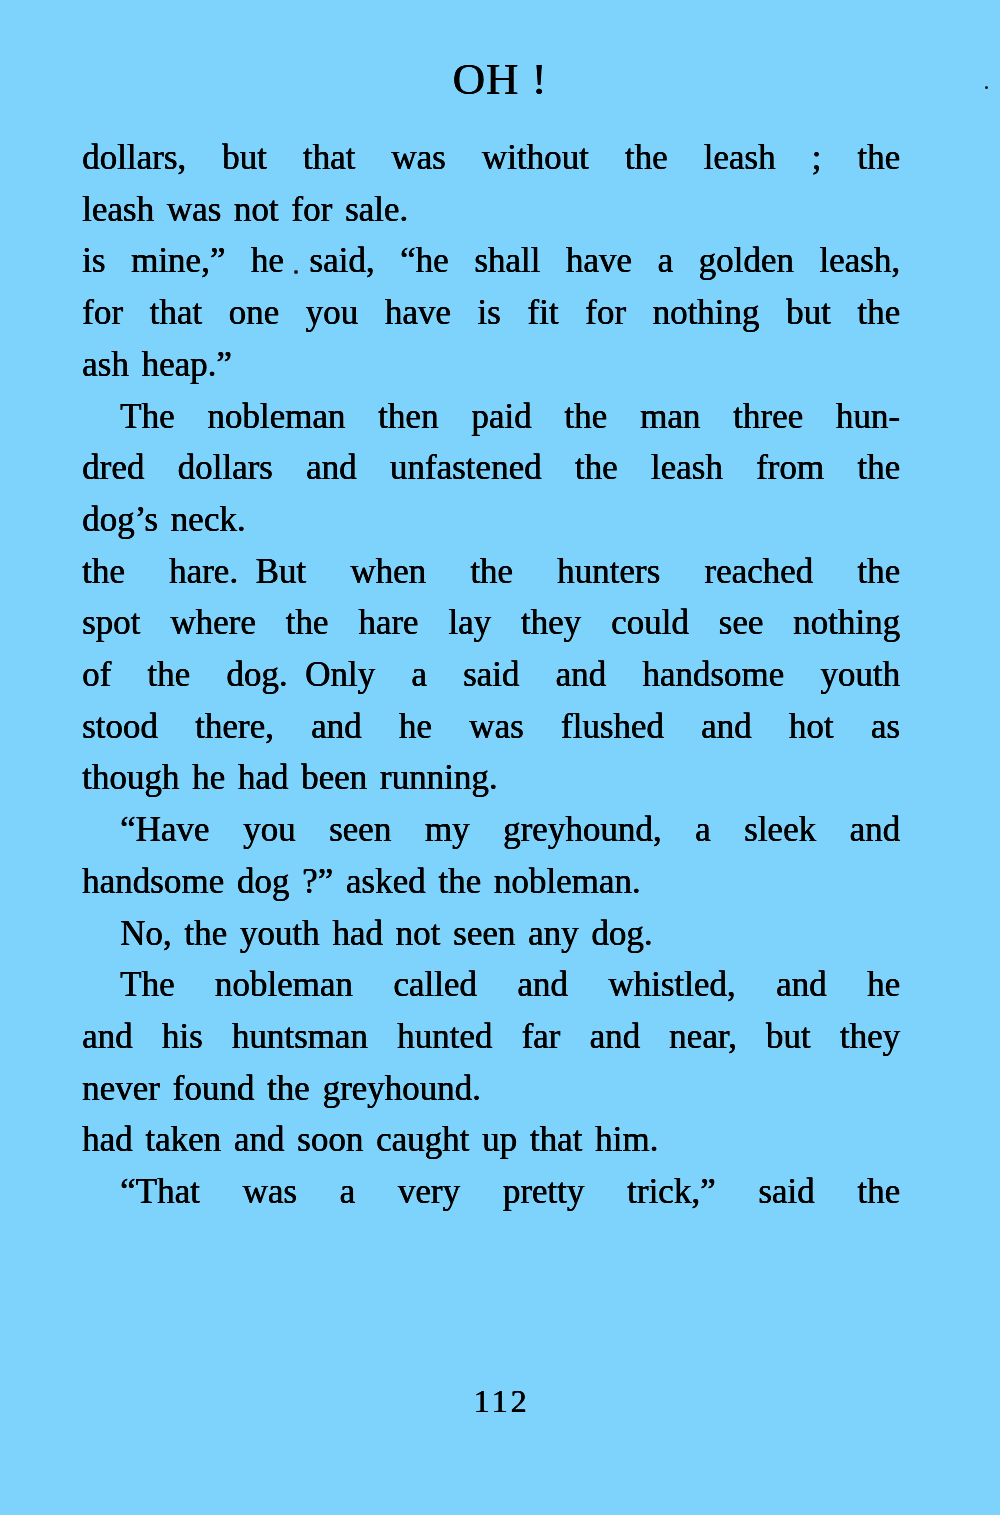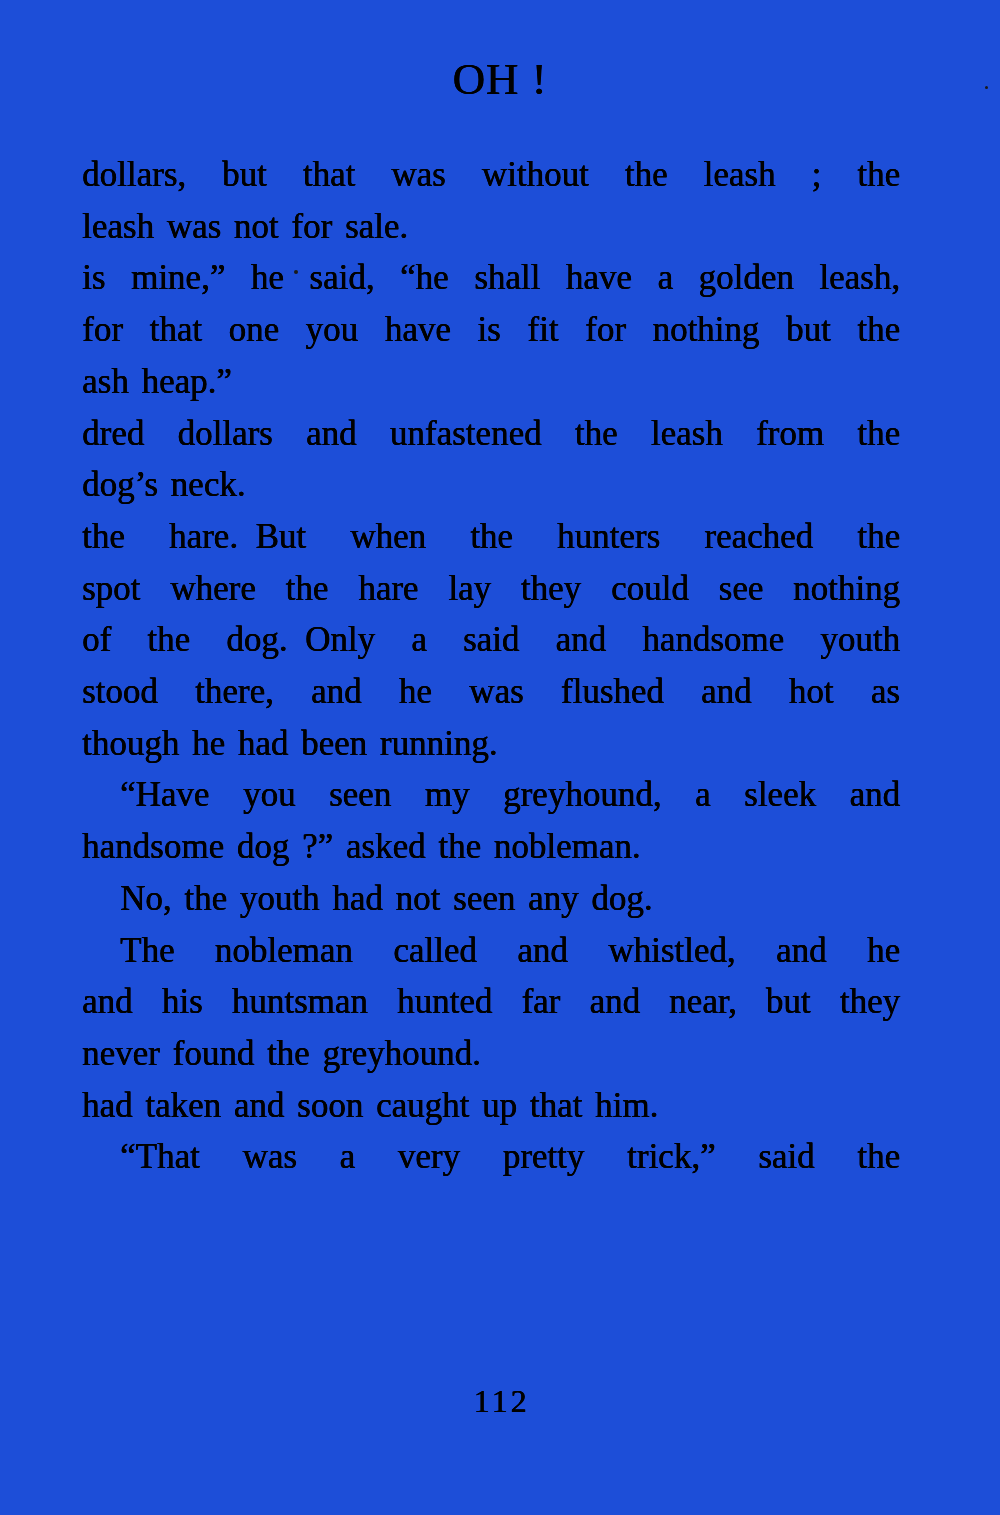--- a/index.html
+++ b/index.html
@@ -4,40 +4,40 @@
 <style>
   html, body {
     margin: 0;
     padding: 0;
     background: #ffffff;
   }
   .page {
     position: relative;
     width: 1000px;
     height: 1515px;
-    background: #1d4ed8;
+    background: #7dd3fc;
     color: #000000;
     font-family: "Liberation Serif", "DejaVu Serif", serif;
     overflow: hidden;
     text-shadow: 0.5px 0 0 currentColor, 0 0.35px 0 currentColor;
   }
   .title {
     position: absolute;
     top: 57px;
     left: 0;
     width: 100%;
     text-align: center;
     font-size: 45px;
     line-height: 45px;
     letter-spacing: 1px;
     white-space: pre;
   }
   .text-block {
     position: absolute;
-    top: 149px;
+    top: 132px;
     left: 82px;
     width: 818px;
     font-size: 35px;
     line-height: 51.7px;
   }
   .line {
     text-align: justify;
     text-align-last: justify;
     word-spacing: 4px;
   }
@@ -71,20 +71,21 @@
 
 <div class="page">
   <div class="title">OH !</div>
 
   <div class="text-block">
       <div class="line">dollars, but that was without the leash ; the</div>
       <div class="line last">leash was not for sale.</div>
       <div class="line">is mine,” he said, “he shall have a golden leash,</div>
       <div class="line">for that one you have is fit for nothing but the</div>
       <div class="line last">ash heap.”</div>
+      <div class="line indent">The nobleman then paid the man three hun-</div>
       <div class="line">dred dollars and unfastened the leash from the</div>
       <div class="line last">dog’s neck.</div>
       <div class="line">the hare. But when the hunters reached the</div>
       <div class="line">spot where the hare lay they could see nothing</div>
       <div class="line">of the dog. Only a said and handsome youth</div>
       <div class="line">stood there, and he was flushed and hot as</div>
       <div class="line last">though he had been running.</div>
       <div class="line indent">“Have you seen my greyhound, a sleek and</div>
       <div class="line last">handsome dog ?” asked the nobleman.</div>
       <div class="line indent last">No, the youth had not seen any dog.</div>

